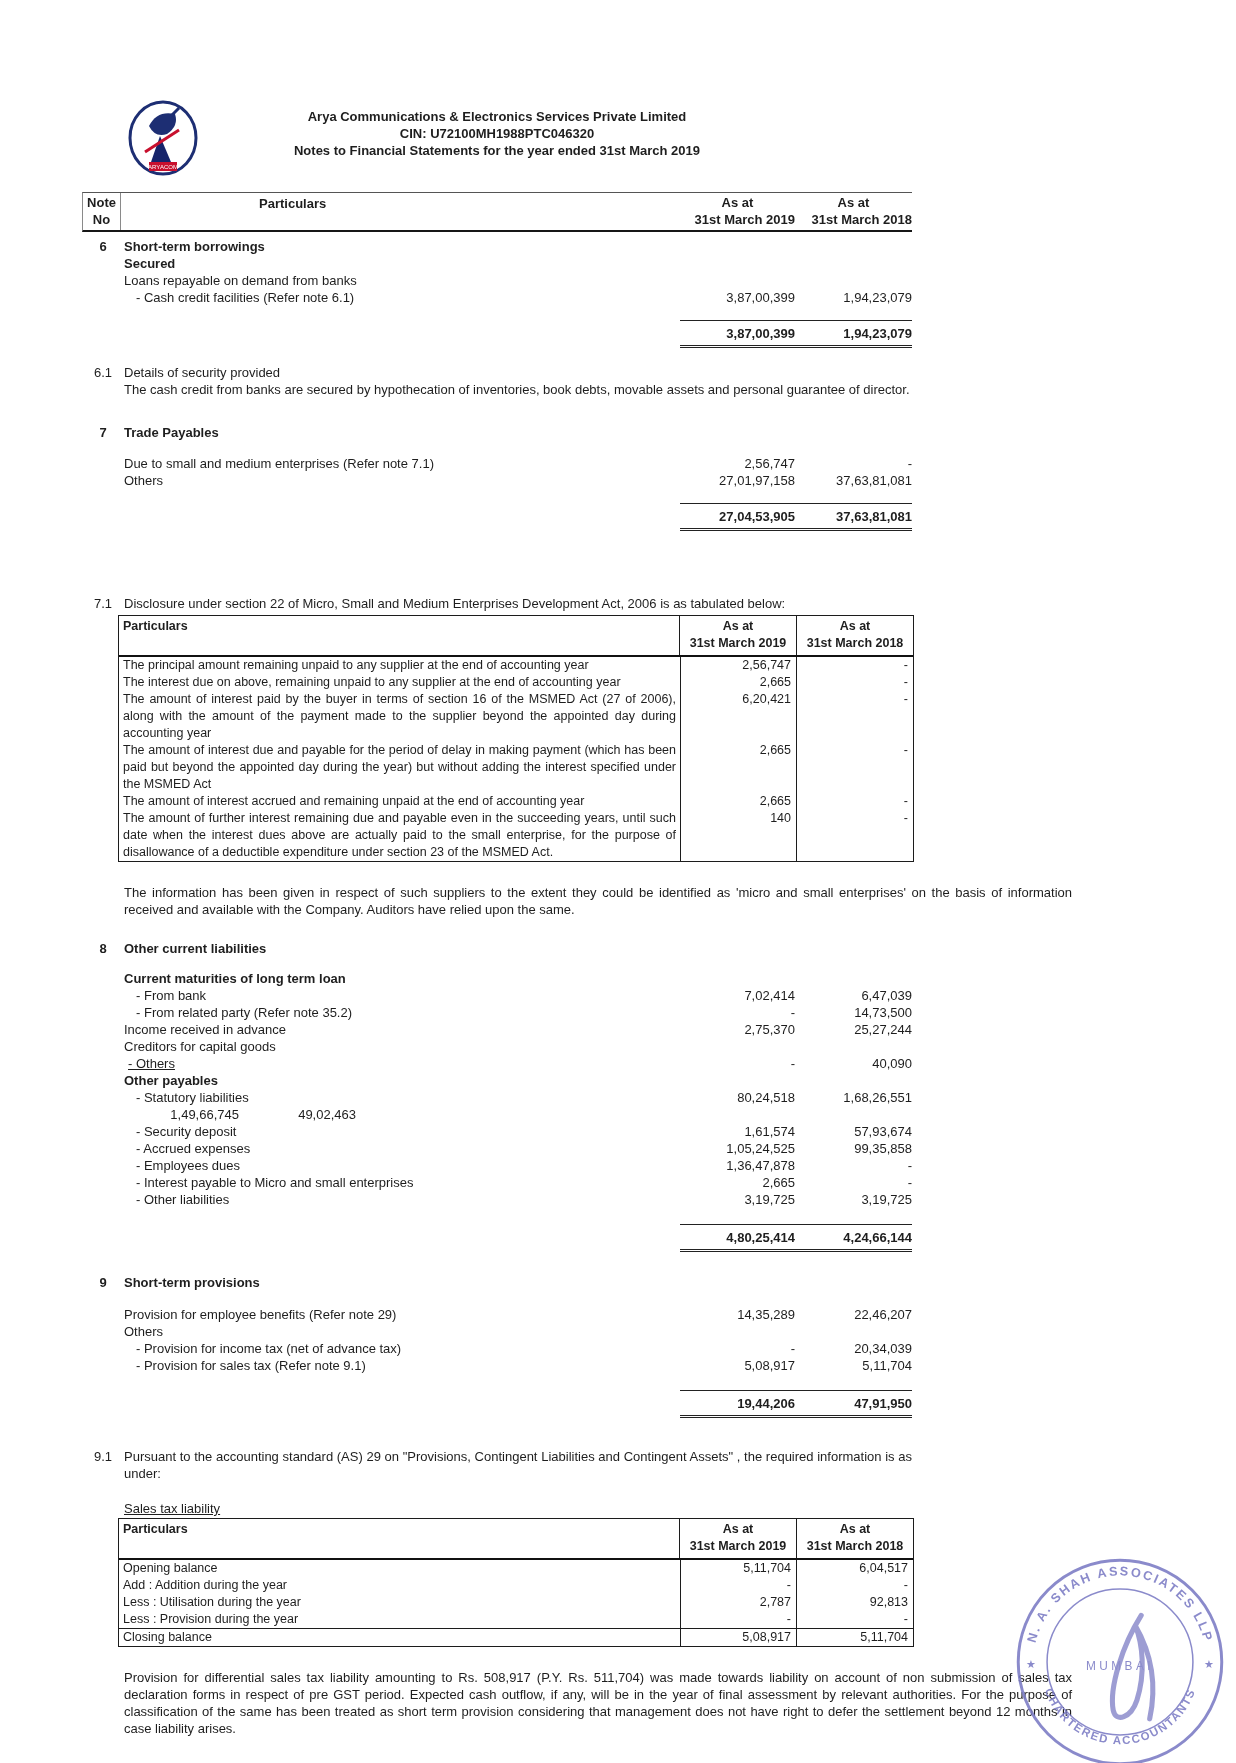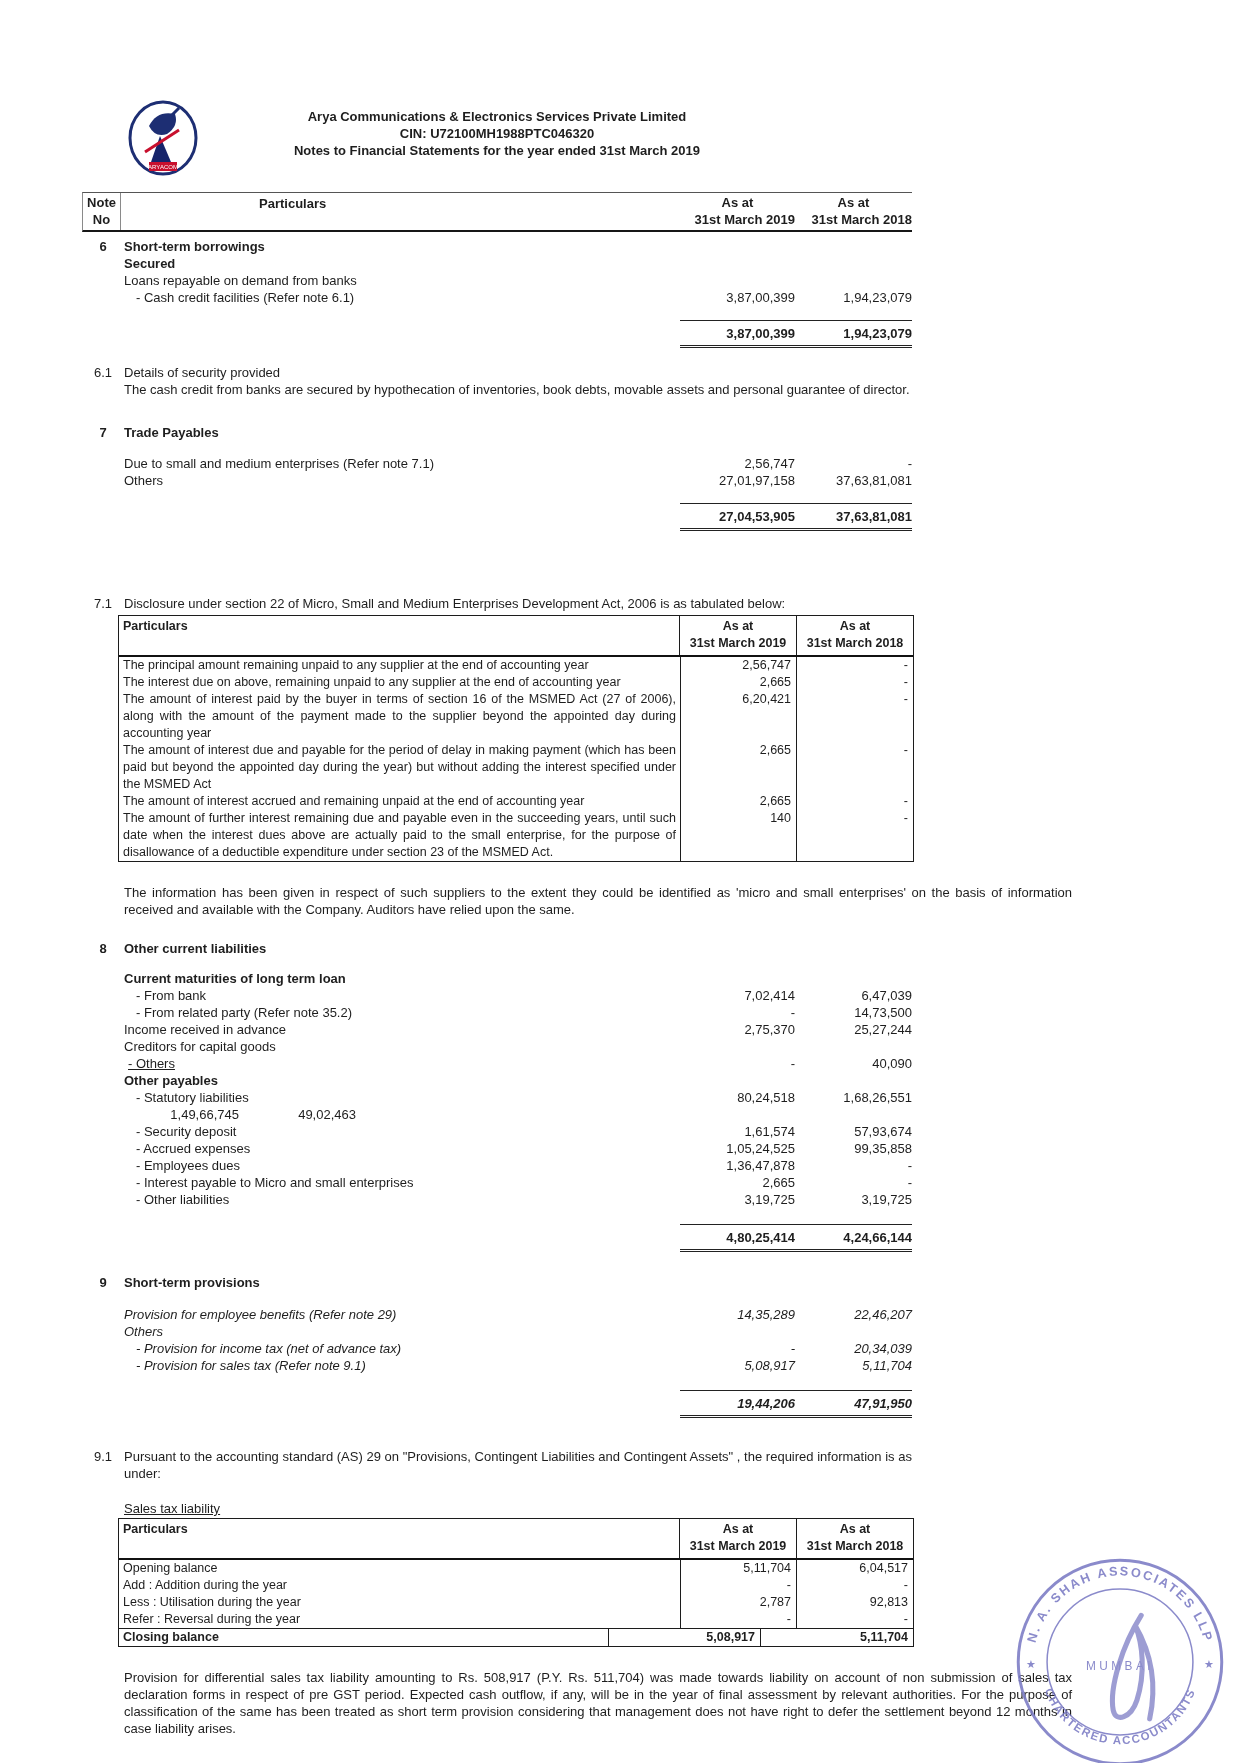--- a/index.html
+++ b/index.html
@@ -43,21 +43,21 @@
   
   .btable{margin-left:-6px;width:794px;border:1.2px solid #1c1c1c;font-size:12.5px;line-height:17px;}
   .bt-head{display:flex;font-weight:700;border-bottom:2px solid #111;}
   .bt-head .bt-p{flex:1;padding:2px 4px 3px;border-right:1px solid #1c1c1c;}
   .bt-head .bt-v{width:116px;flex:none;text-align:center;padding:2px 0 3px;}
   .bt-head .bt-v.mid{border-right:1px solid #1c1c1c;}
   .bt-row{display:flex;}
   .bt-row .bt-p{flex:1;padding:0 4px;border-right:1px solid #1c1c1c;text-align:justify;}
   .bt-row .bt-v{width:116px;flex:none;text-align:right;padding:0 5px 0 0;box-sizing:border-box;}
   .bt-row .bt-v.mid{border-right:1px solid #1c1c1c;}
-  .bt-row.closing{border-top:1.4px solid #1c1c1c;font-weight:700;gap:36px;}
+  .bt-row.closing{border-top:1.4px solid #1c1c1c;font-weight:400;}
   
   .stamp{position:absolute;top:1556px;right:10px;width:212px;height:212px;opacity:.88;}
 </style>
 </head>
 <body>
 
 <div class="page">
 
   <div class="logo">
     <svg viewBox="0 0 72 76" width="72" height="76">
@@ -268,21 +268,21 @@
           <div class="v1">4,80,25,414</div>
           <div class="v2">4,24,66,144</div>
         </div>
       </div>
     </div>
 
     <div class="shead b" style="margin-top:22px;">
       <span class="no">9</span>
       <span>Short-term provisions</span>
     </div>
-    <div class="sec-body" style="margin-top:15px;font-style:italic;">
+    <div class="sec-body" style="margin-top:15px;">
       <div class="r">
         <div class="lbl">Provision for employee benefits (Refer note 29)</div>
         <div class="v1">14,35,289</div>
         <div class="v2">22,46,207</div>
       </div>
       <div class="r">
         <div class="lbl">Others</div>
       </div>
       <div class="r">
         <div class="lbl ind">- Provision for income tax (net of advance tax)</div>
@@ -330,21 +330,21 @@
           <div class="bt-p">Add : Addition during the year</div>
           <div class="bt-v mid">-</div>
           <div class="bt-v">-</div>
         </div>
         <div class="bt-row">
           <div class="bt-p">Less : Utilisation during the year</div>
           <div class="bt-v mid">2,787</div>
           <div class="bt-v">92,813</div>
         </div>
         <div class="bt-row">
-          <div class="bt-p">Refer : Reversal during the year</div>
+          <div class="bt-p">Less : Provision during the year</div>
           <div class="bt-v mid">-</div>
           <div class="bt-v">-</div>
         </div>
         <div class="bt-row closing">
           <div class="bt-p">Closing balance</div>
           <div class="bt-v mid">5,08,917</div>
           <div class="bt-v">5,11,704</div>
         </div>
       </div>
       <div class="wide" style="margin-top:22px;">Provision for differential sales tax liability amounting to Rs. 508,917 (P.Y. Rs. 511,704) was made towards liability on account of non submission of sales tax declaration forms in respect of pre GST period. Expected cash outflow, if any, will be in the year of final assessment by relevant authorities. For the purpose of classification of the same has been treated as short term provision considering that management does not have right to defer the settlement beyond 12 months in case liability arises.</div>

